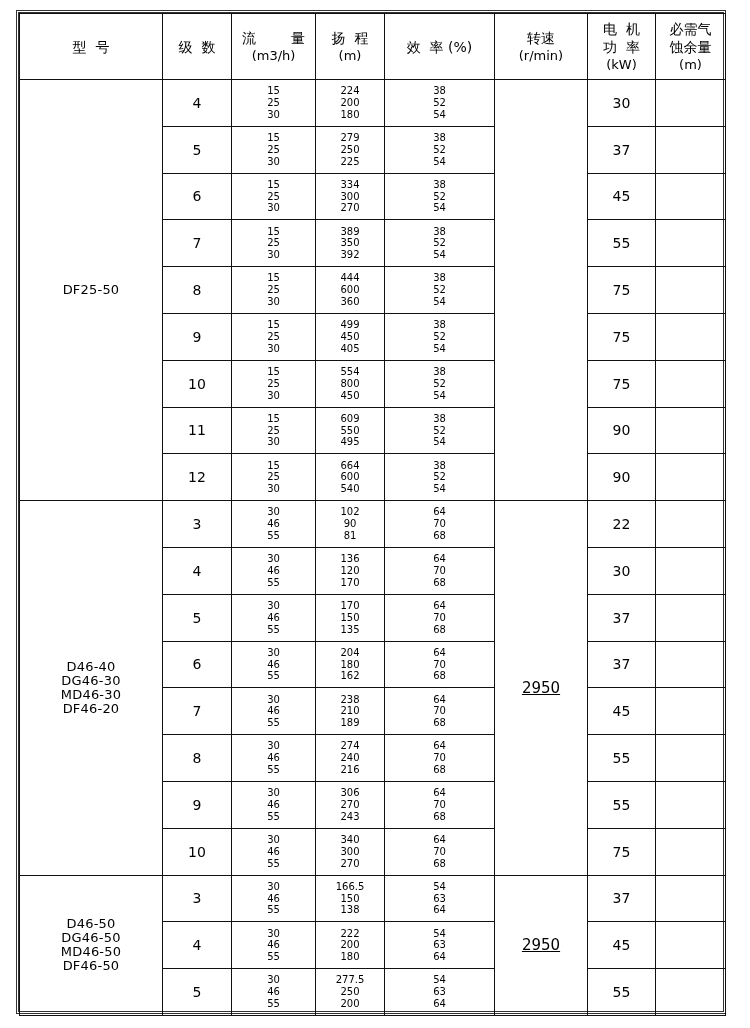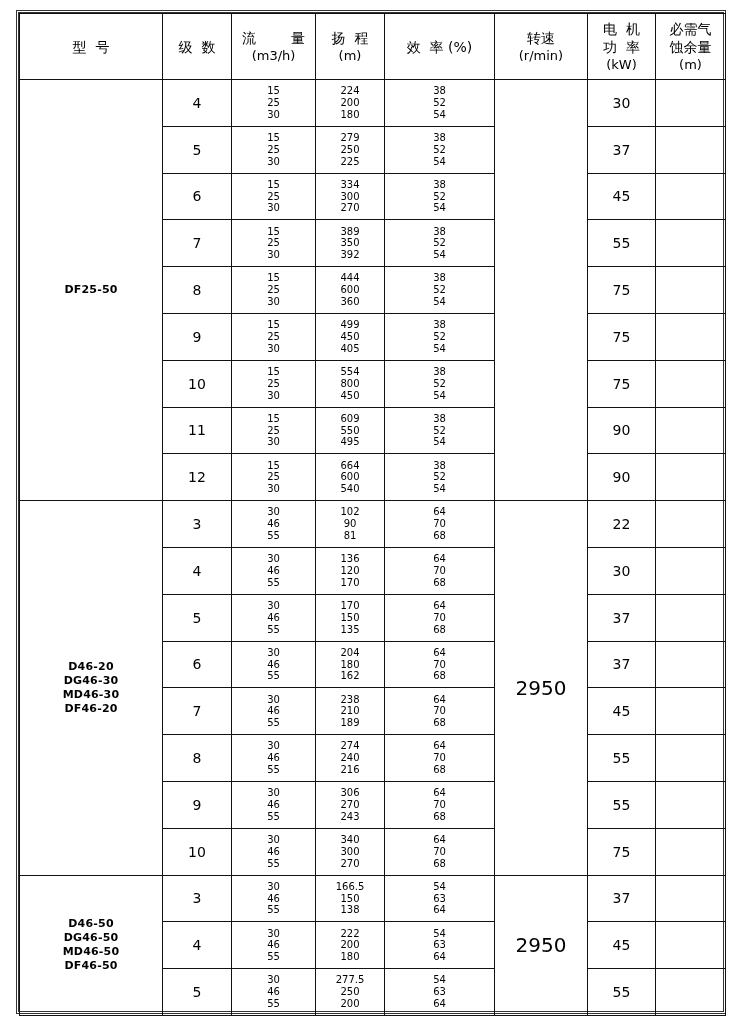--- a/index.html
+++ b/index.html
@@ -7,26 +7,26 @@
          font-family:"DejaVu Sans", "Liberation Sans", sans-serif; color:#000; }
   .frame { position:absolute; left:16px; top:10px; width:710px; height:1004px;
            border:3px double #333; box-sizing:border-box; }
   table { position:absolute; left:19px; top:13px; width:706px; height:1000px;
           border-collapse:collapse; table-layout:fixed; }
   td, th { border:1.5px solid #111; padding:0; text-align:center; vertical-align:middle;
            font-weight:normal; }
   th { font-size:14px; line-height:18px; height:65px; }
   th .unit { font-size:13px; }
   td { font-size:13.5px; }
-  td.model { font-size:11px; line-height:14px; font-weight:bold; letter-spacing:0.2px; }
+  td.model { font-size:13px; line-height:14px; font-weight:normal; letter-spacing:0.2px; }
   td.stage { font-size:14px; }
   td.multi { font-size:10px; line-height:11.8px; }
   td.multi div { height:11.8px; }
   td.power { font-size:14px; }
-  td.speed { font-size:20px; }
+  td.speed { font-size:15px;text-decoration:underline; }
   .hdr-split { display:flex; justify-content:space-between; padding:0 10px; }
 </style>
 </head>
 <body>
 
 <div class="frame"></div>
 
 <table>
   <colgroup>
     <col style="width:143px">
@@ -250,21 +250,21 @@
         <td class="multi">
           <div>38</div>
           <div>52</div>
           <div>54</div>
         </td>
         <td class="power">90</td>
         <td class="npsh"></td>
       </tr>
       <tr style="height: 46.8px;">
         <td class="model" rowspan="8">
-          <div>D46-20</div>
+          <div>D46-40</div>
           <div>DG46-30</div>
           <div>MD46-30</div>
           <div>DF46-20</div>
         </td>
         <td class="stage">3</td>
         <td class="multi">
           <div>30</div>
           <div>46</div>
           <div>55</div>
         </td>

